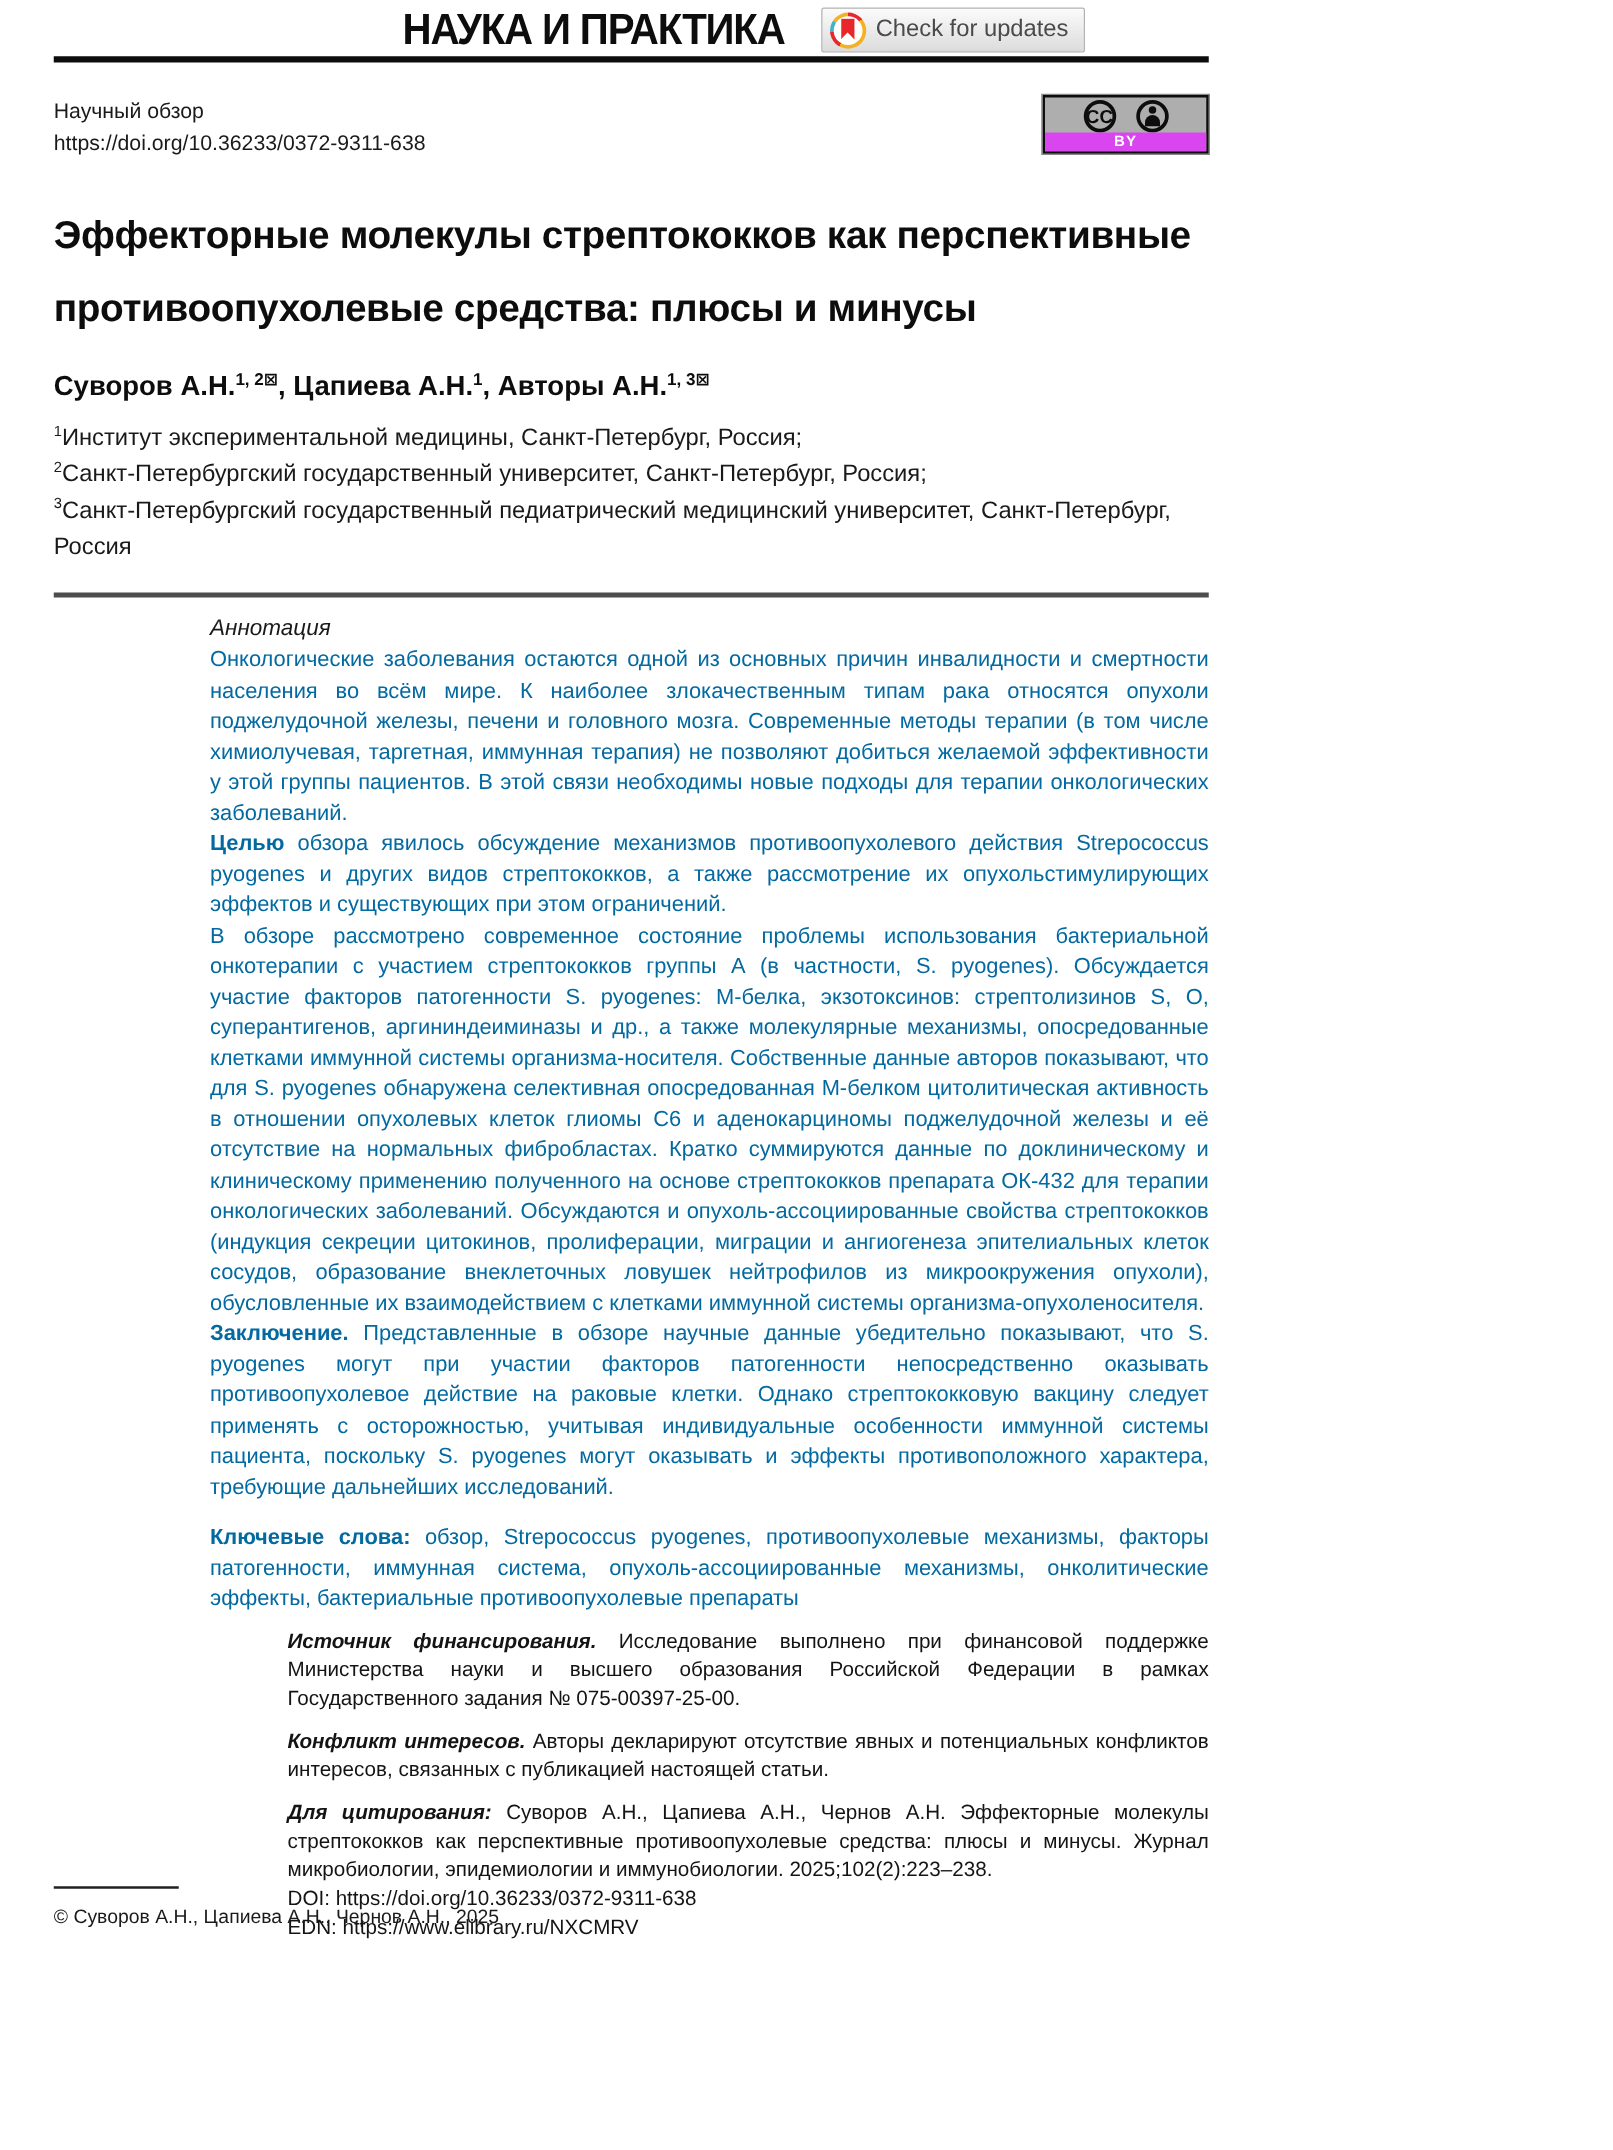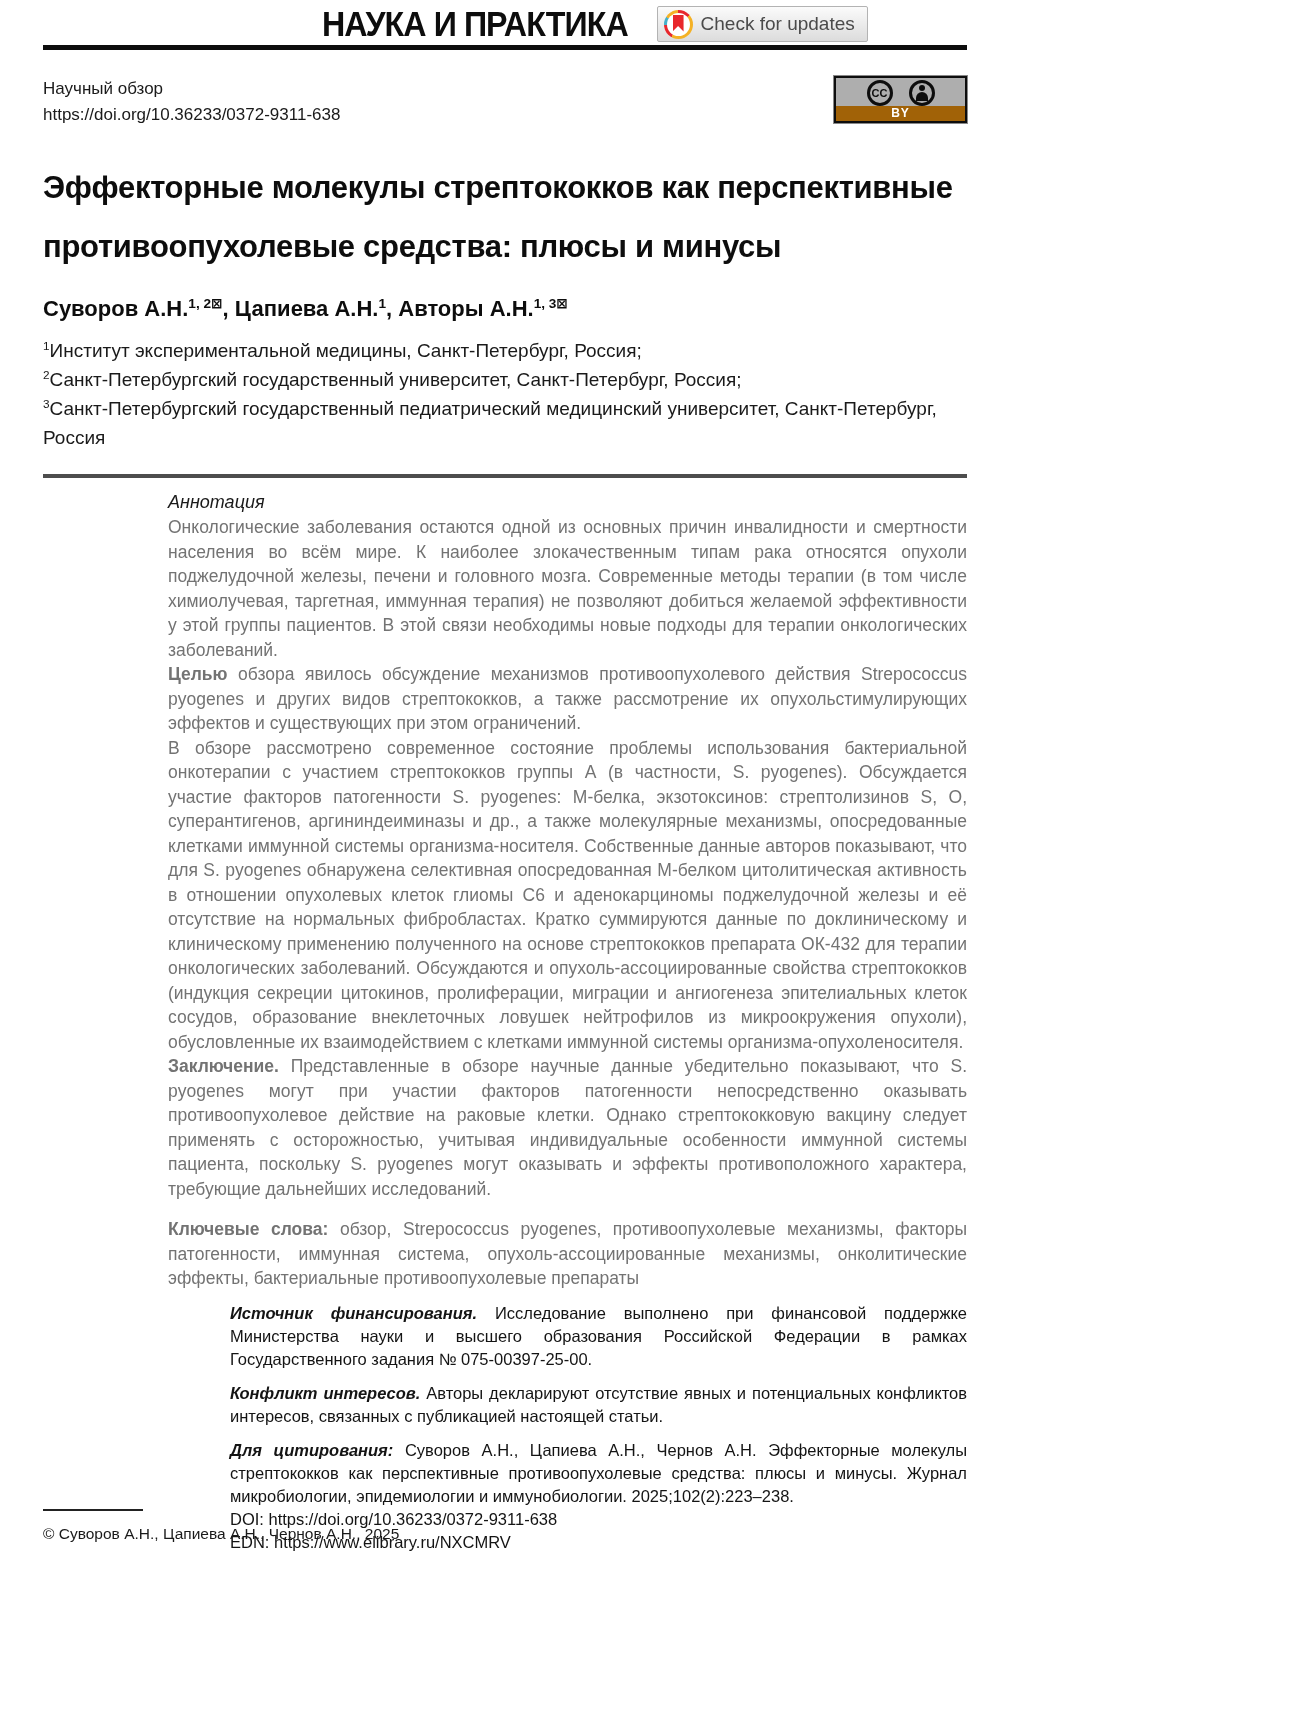--- a/index.html
+++ b/index.html
@@ -47,44 +47,44 @@
   .doi-link{color:#1a1a1a;text-decoration:none;}
   .cc-badge{
     display:block;width:133px;height:47px;background:#aeaeae;
     border:2px solid #0d0d0d;outline:1px solid #888;box-sizing:border-box;
     text-decoration:none;position:relative;
   }
   .cc-top{display:flex;justify-content:center;gap:16px;align-items:center;height:30px;}
   .cc-circle{
     width:26px;height:26px;border-radius:50%;border:3px solid #0d0d0d;box-sizing:border-box;
     display:flex;align-items:center;justify-content:center;
-    font-size:11px;font-weight:bold;color:#0d0d0d;background:#aeaeae;position:relative;
+    font-size:15px;font-weight:bold;color:#0d0d0d;background:#aeaeae;position:relative;
   }
   .person-head{width:6px;height:6px;border-radius:50%;background:#0d0d0d;position:absolute;top:2px;left:7px;}
   .person-body{width:12px;height:9px;border-radius:6px 6px 0 0;background:#0d0d0d;position:absolute;bottom:2px;left:4px;}
   .cc-bottom{
-    position:absolute;left:0;right:0;bottom:0;height:15px;background:#a16207;
+    position:absolute;left:0;right:0;bottom:0;height:15px;background:#d946ef;
     color:#fff;font-size:12px;font-weight:bold;text-align:center;line-height:15px;letter-spacing:1px;
   }
   
   .article-title{
     margin:30px 0 0 0;max-width:1040px;
     font-size:31px;line-height:59px;font-weight:bold;color:#0d0d0d;letter-spacing:-.3px;
   }
   .authors{margin-top:20px;font-size:22px;font-weight:bold;color:#0d0d0d;}
   .affiliations{margin-top:14px;font-size:19px;line-height:29px;color:#1a1a1a;}
   .s-sup{font-size:62%;vertical-align:super;line-height:0;}
   .s-b{font-weight:bold;}
   .s-i{}
   .s-bi{font-weight:bold;font-style:italic;}
   .rule-gray{border:none;height:4px;background:#4d4d4d;margin:22px 0 0 0;}
   
   .abstract{margin-left:125px;margin-top:14px;}
   .ann-label{margin:0 0 2px 0;font-size:18px;font-style:italic;color:#1a1a1a;}
-  .abstract p.body-par{margin:0;font-size:17.5px;line-height:24.5px;text-align:justify;color:#737373;}
+  .abstract p.body-par{margin:0;font-size:17.5px;line-height:24.5px;text-align:justify;color:#0369a1;}
   .keywords{margin:16px 0 0 0 !important;}
   
   .notes{margin-left:62px;margin-top:10px;}
   .notes p{margin:11px 0 0 0;font-size:16.5px;line-height:23px;text-align:justify;color:#141414;}
   .notes p.cite-line{margin:0;text-align:left;}
   
   .footer{position:absolute;left:43px;top:1509px;}
   .rule-short{border:none;height:2px;background:#222;width:100px;margin:0;}
   .copyright{margin-top:14px;font-size:15.5px;color:#1a1a1a;}
 </style>

